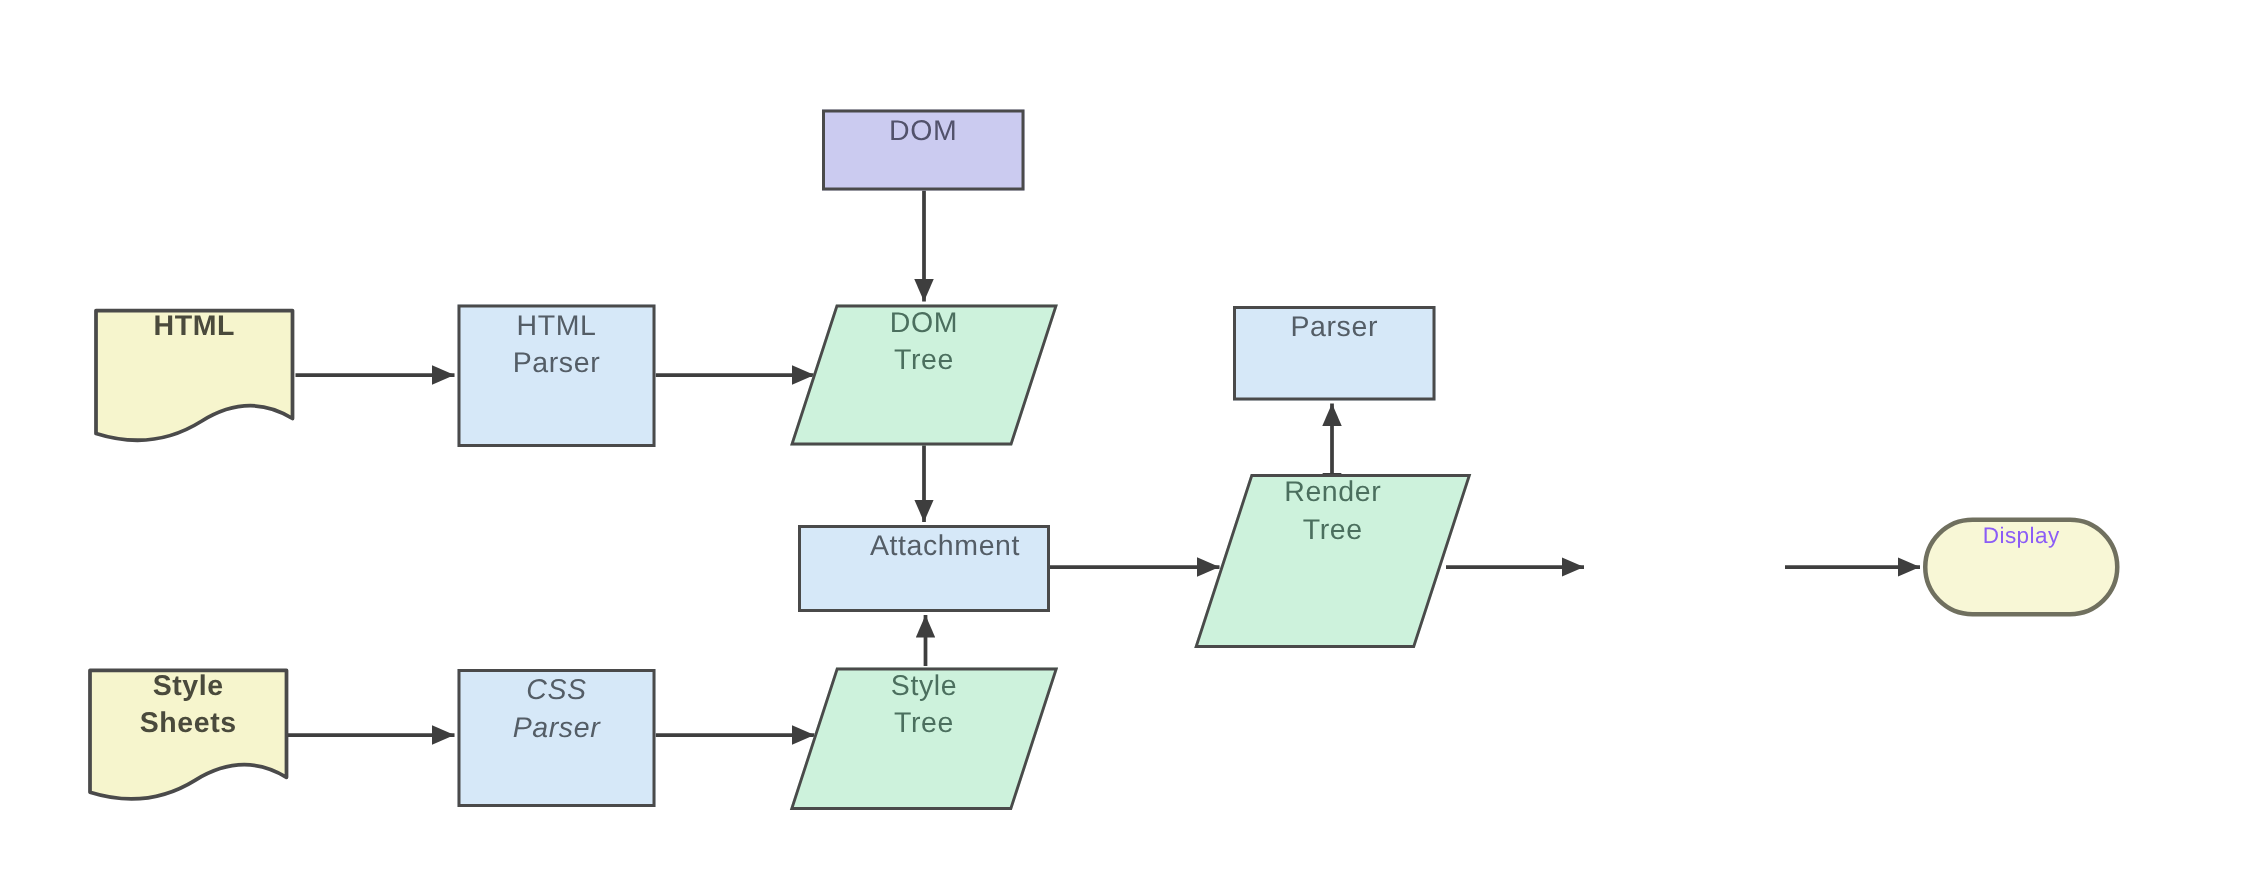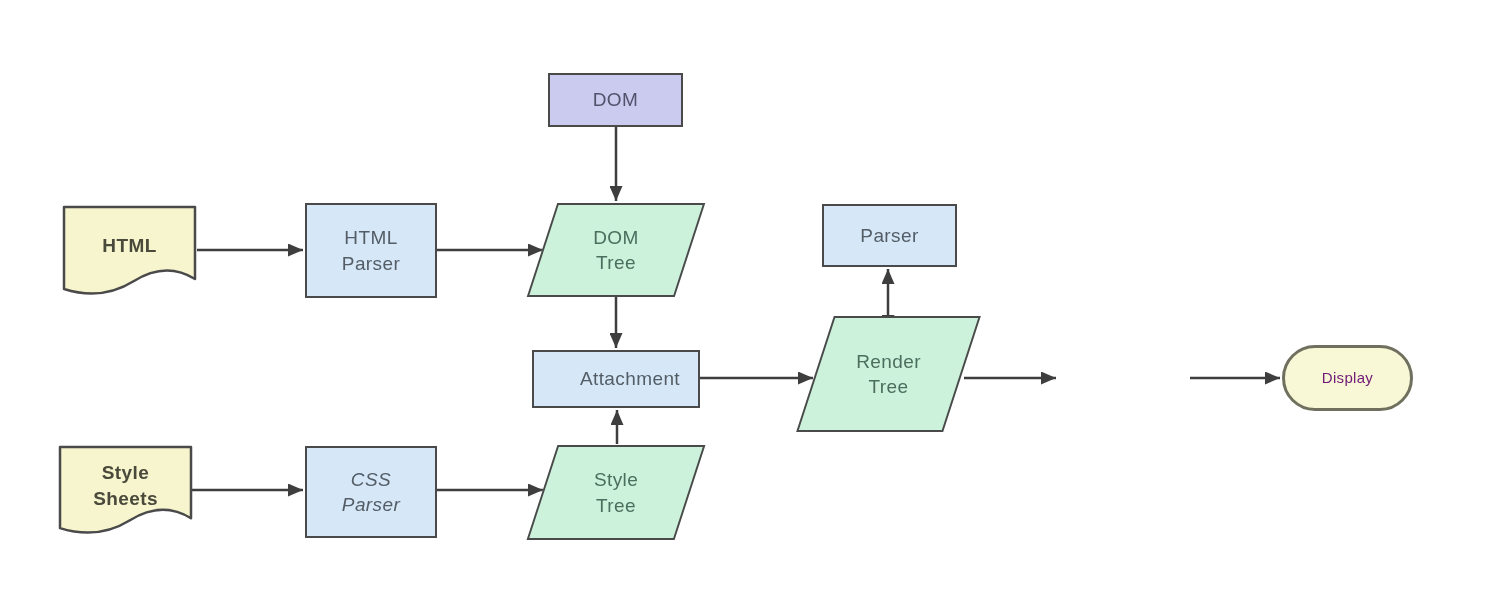--- a/index.html
+++ b/index.html
@@ -21,21 +21,20 @@
     width: 1494px;
     height: 592px;
   }
   .connectors line { stroke: var(--arrow, #3e3e3e); stroke-width: 2.5; }
   .connectors .ah { fill: var(--arrow, #3e3e3e); }
 
   .node {
     position: absolute;
     box-sizing: border-box;
     display: flex;
-    align-items: center;
     justify-content: center;
   }
   .label {
     white-space: pre-line;
     text-align: center;
     font-size: 19px;
     line-height: 1.34;
     letter-spacing: 0.4px;
     color: #545d66;
     z-index: 2;
@@ -81,21 +80,21 @@
   }
 
   
   .stadium {
     border: 3px solid var(--display-border, #70705f);
     border-radius: 33px;
     background: var(--display-fill, #f8f7d6);
   }
   .stadium .label {
     font-size: 15px;
-    color: #701a75;
+    color: #8b5cf6;
     letter-spacing: 0.3px;
   }
 </style>
 </head>
 <body>
 
 <div class="canvas">
 
   <svg class="connectors" viewBox="0 0 1494 592" xmlns="http://www.w3.org/2000/svg">
     <defs>

